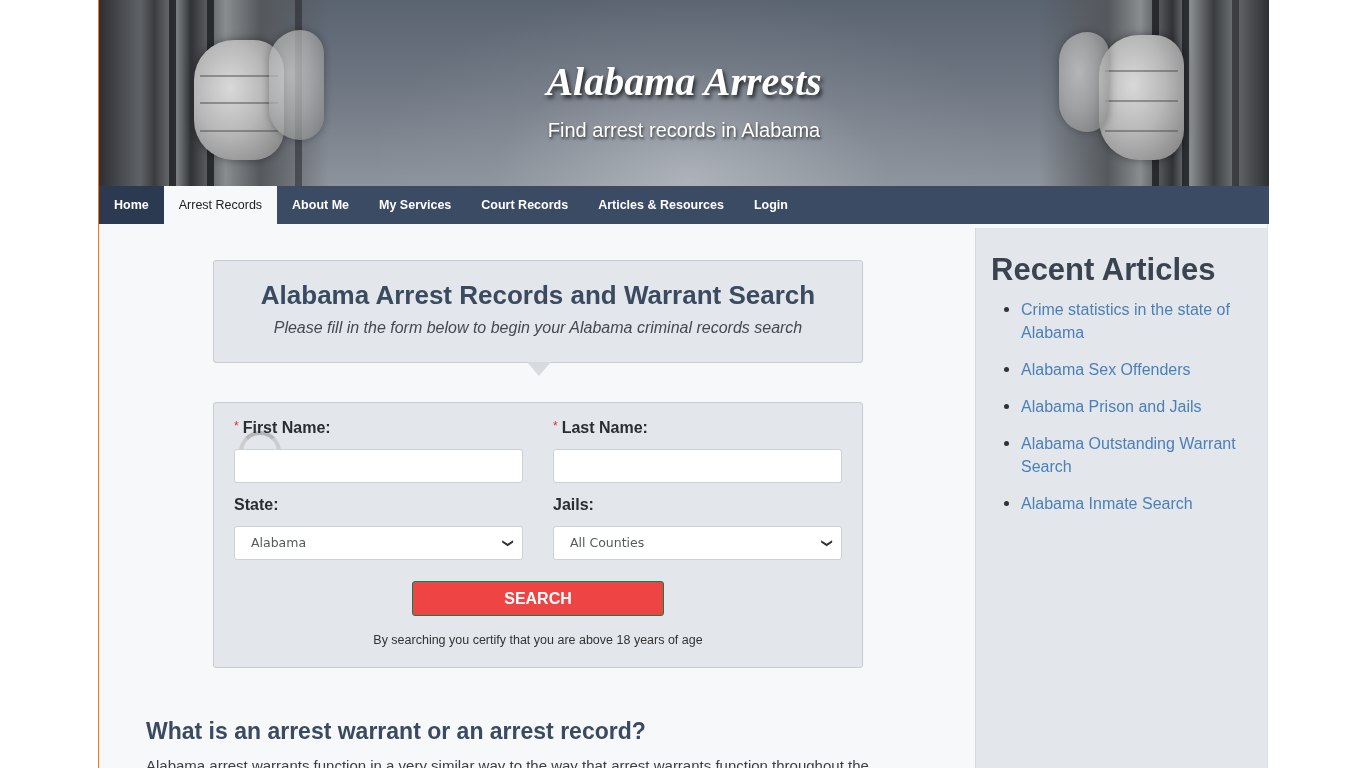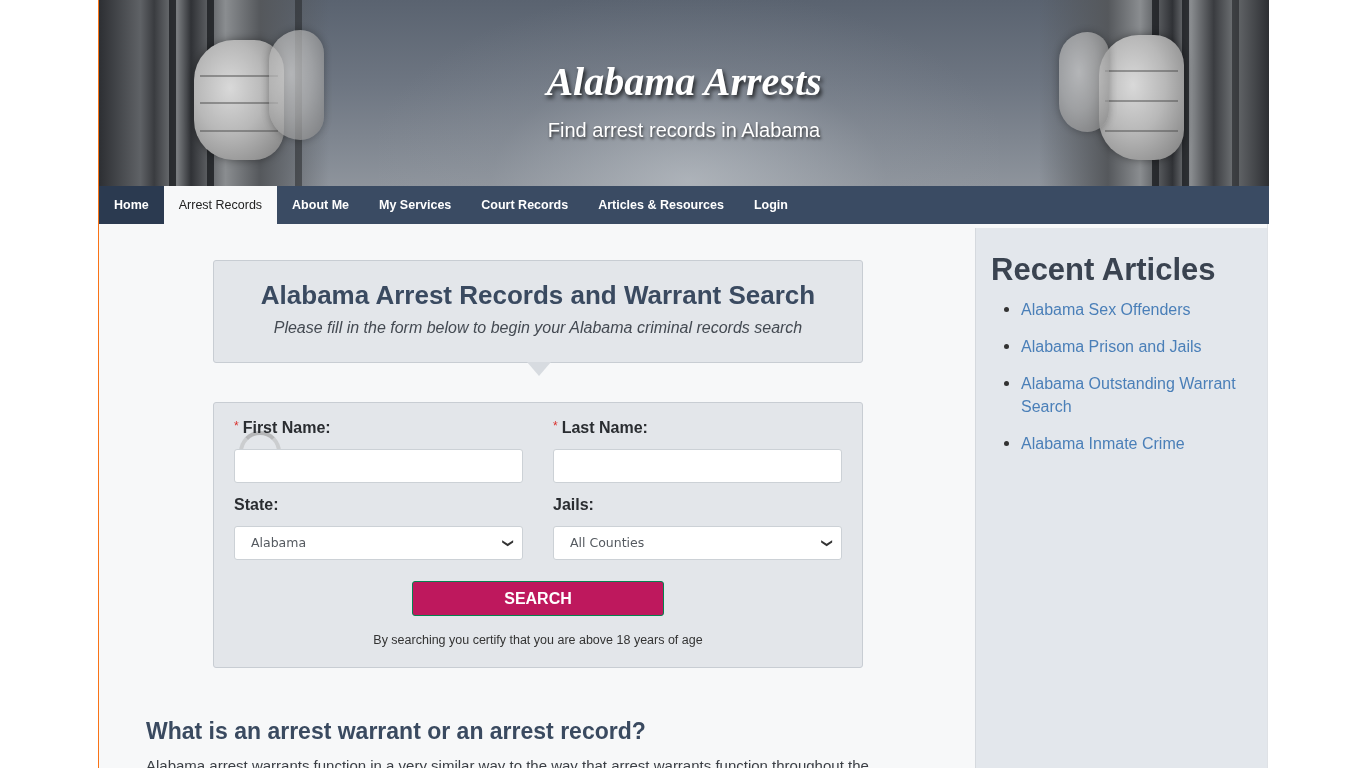--- a/index.html
+++ b/index.html
@@ -118,21 +118,21 @@
     .select-box .chev {
       position: absolute; right: 10px; top: 0; font-size: 11px; color: #333;
     }
     .spinner {
       position: absolute; left: 25px; top: 28px; width: 42px; height: 42px;
       border: 4px solid rgba(160,160,160,0.35); border-top-color: rgba(150,150,150,0.6);
       border-radius: 50%;
     }
     .search-btn {
       position: absolute; left: 198px; top: 178px; width: 252px; height: 35px;
-      background: #be185d; border: 1px solid #05844f; border-radius: 3px;
+      background: #ef4444; border: 1px solid #05844f; border-radius: 3px;
       color: #ffffff; font-weight: bold; font-size: 16px;
       display: flex; align-items: center; justify-content: center; cursor: pointer;
     }
     .disclaimer {
       position: absolute; left: 0; right: 0; top: 230px;
       text-align: center; font-size: 12.5px; color: #333;
     }
     .section-heading {
       position: absolute; left: 47px; top: 490px;
       font-size: 23px; font-weight: bold; color: #3a4a60;
@@ -246,19 +246,20 @@
       <div class="disclaimer">By searching you certify that you are above 18 years of age</div>
     </div>
 
     <h2 class="section-heading">What is an arrest warrant or an arrest record?</h2>
     <p class="section-body">Alabama arrest warrants function in a very similar way to the way that arrest warrants function throughout the</p>
   </div>
 
   <aside class="sidebar">
     <h2 class="sidebar-title">Recent Articles</h2>
     <ul class="article-list">
+      <li><a>Crime statistics in the state of Alabama</a></li>
       <li><a>Alabama Sex Offenders</a></li>
       <li><a>Alabama Prison and Jails</a></li>
       <li><a>Alabama Outstanding Warrant Search</a></li>
-      <li><a>Alabama Inmate Crime</a></li>
+      <li><a>Alabama Inmate Search</a></li>
     </ul>
   </aside>
 </div>
 
 </body></html>

